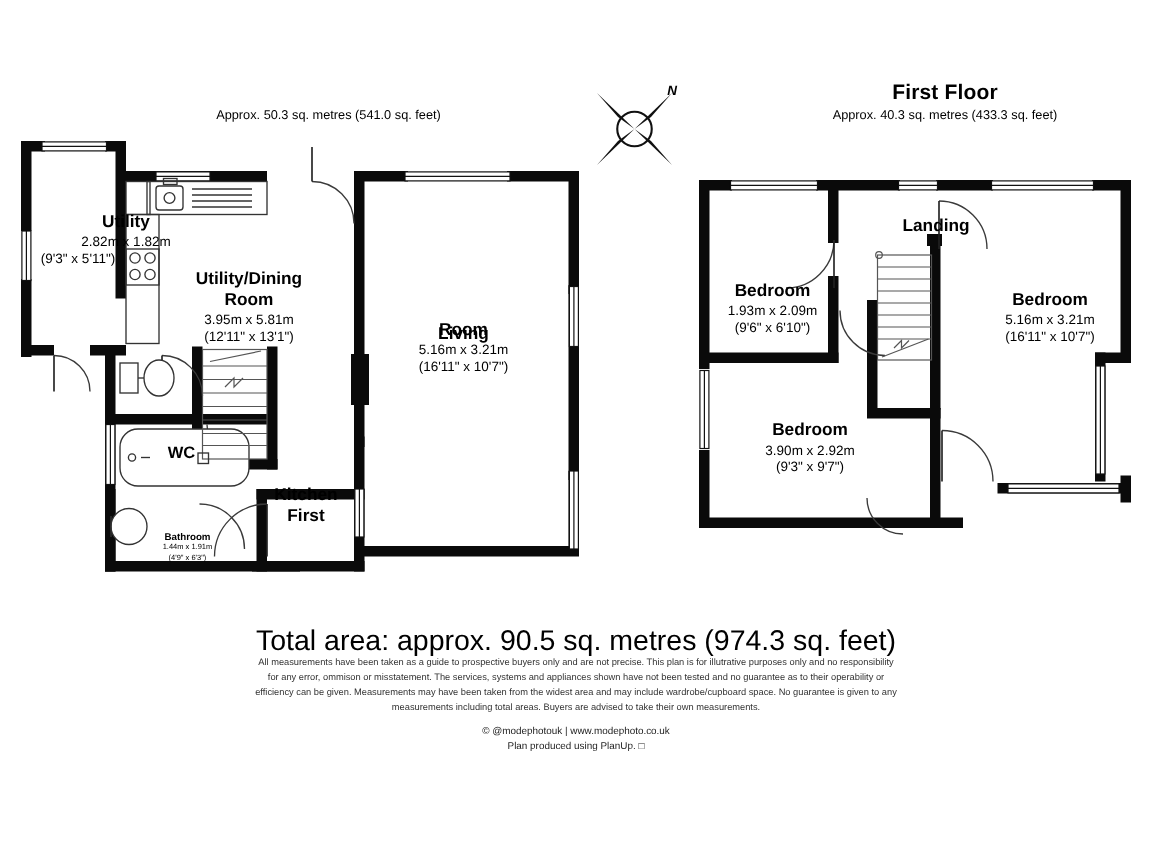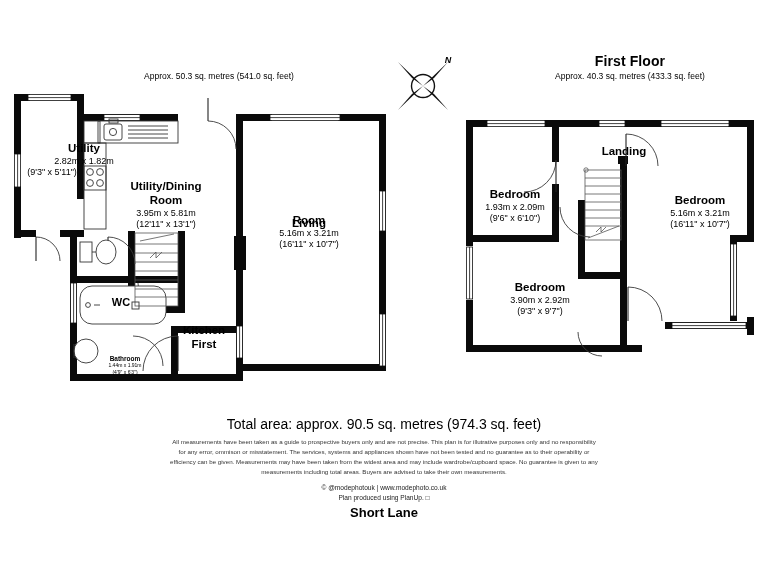--- a/index.html
+++ b/index.html
@@ -44,21 +44,21 @@
   }
   .room-name-sm {
     font-size: 6.5px;
     font-weight: bold;
   }
   .room-dim-sm {
     font-size: 5px;
     font-weight: normal;
   }
   .total-area {
-    font-size: 14px;
+    font-size: 19px;
     font-weight: normal;
   }
   .disclaimer {
     position: absolute;
     font-size: 6.2px;
     line-height: 1.55;
     text-align: center;
     color: #333;
   }
   .credit {
@@ -384,15 +384,14 @@
   <div class="txt total-area" style="left:134px; top:417px; width:500px;">Total area: approx. 90.5 sq. metres (974.3 sq. feet)</div>
 
   <div class="disclaimer" style="left:114px; top:437px; width:540px;">All measurements have been taken as a guide to prospective buyers only and are not precise. This plan is for illutrative purposes only and no responsibility</div>
   <div class="disclaimer" style="left:114px; top:447px; width:540px;">for any error, ommison or misstatement. The services, systems and appliances shown have not been tested and no guarantee as to their operability or</div>
   <div class="disclaimer" style="left:114px; top:457px; width:540px;">efficiency can be given. Measurements may have been taken from the widest area and may include wardrobe/cupboard space. No guarantee is given to any</div>
   <div class="disclaimer" style="left:114px; top:467px; width:540px;">measurements including total areas. Buyers are advised to take their own measurements.</div>
 
   <div class="txt credit" style="left:254px; top:483px; width:260px;">© @modephotouk | www.modephoto.co.uk</div>
   <div class="txt credit" style="left:254px; top:493px; width:260px;">Plan produced using PlanUp. □</div>
 
-  <div class="txt street" style="left:284px; top:506px; width:200px;">Short Lane</div>
 
 </div>
 
 </body></html>

